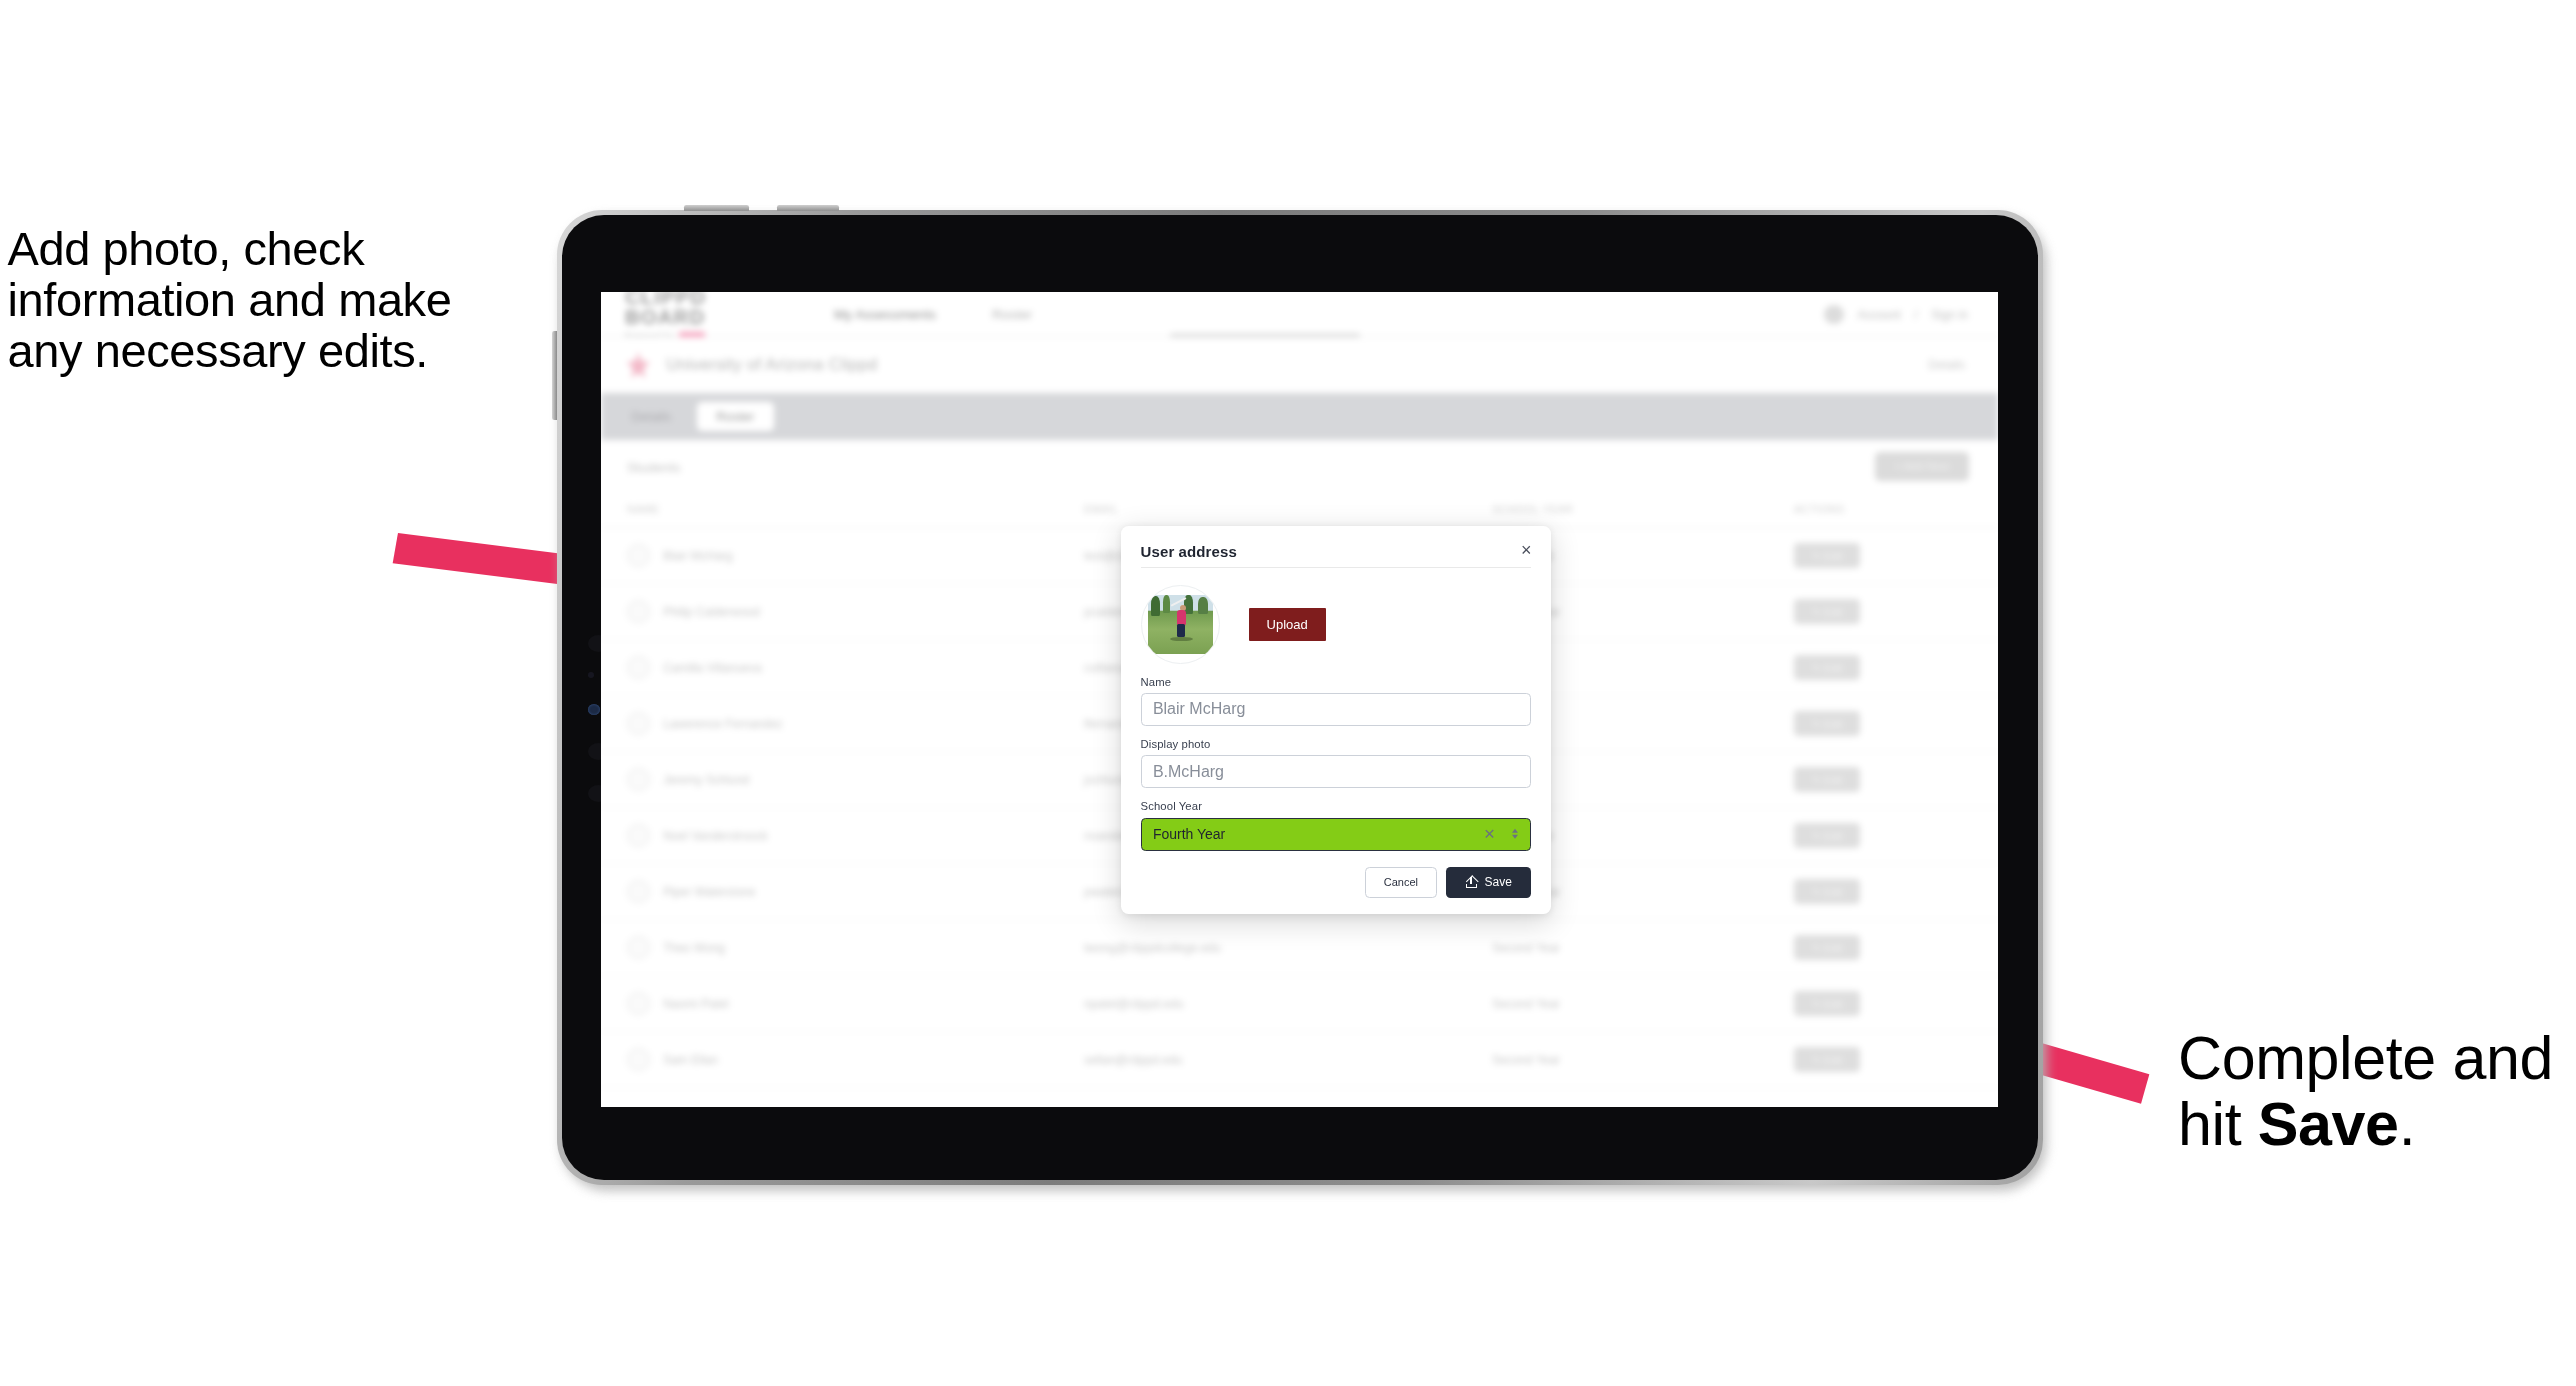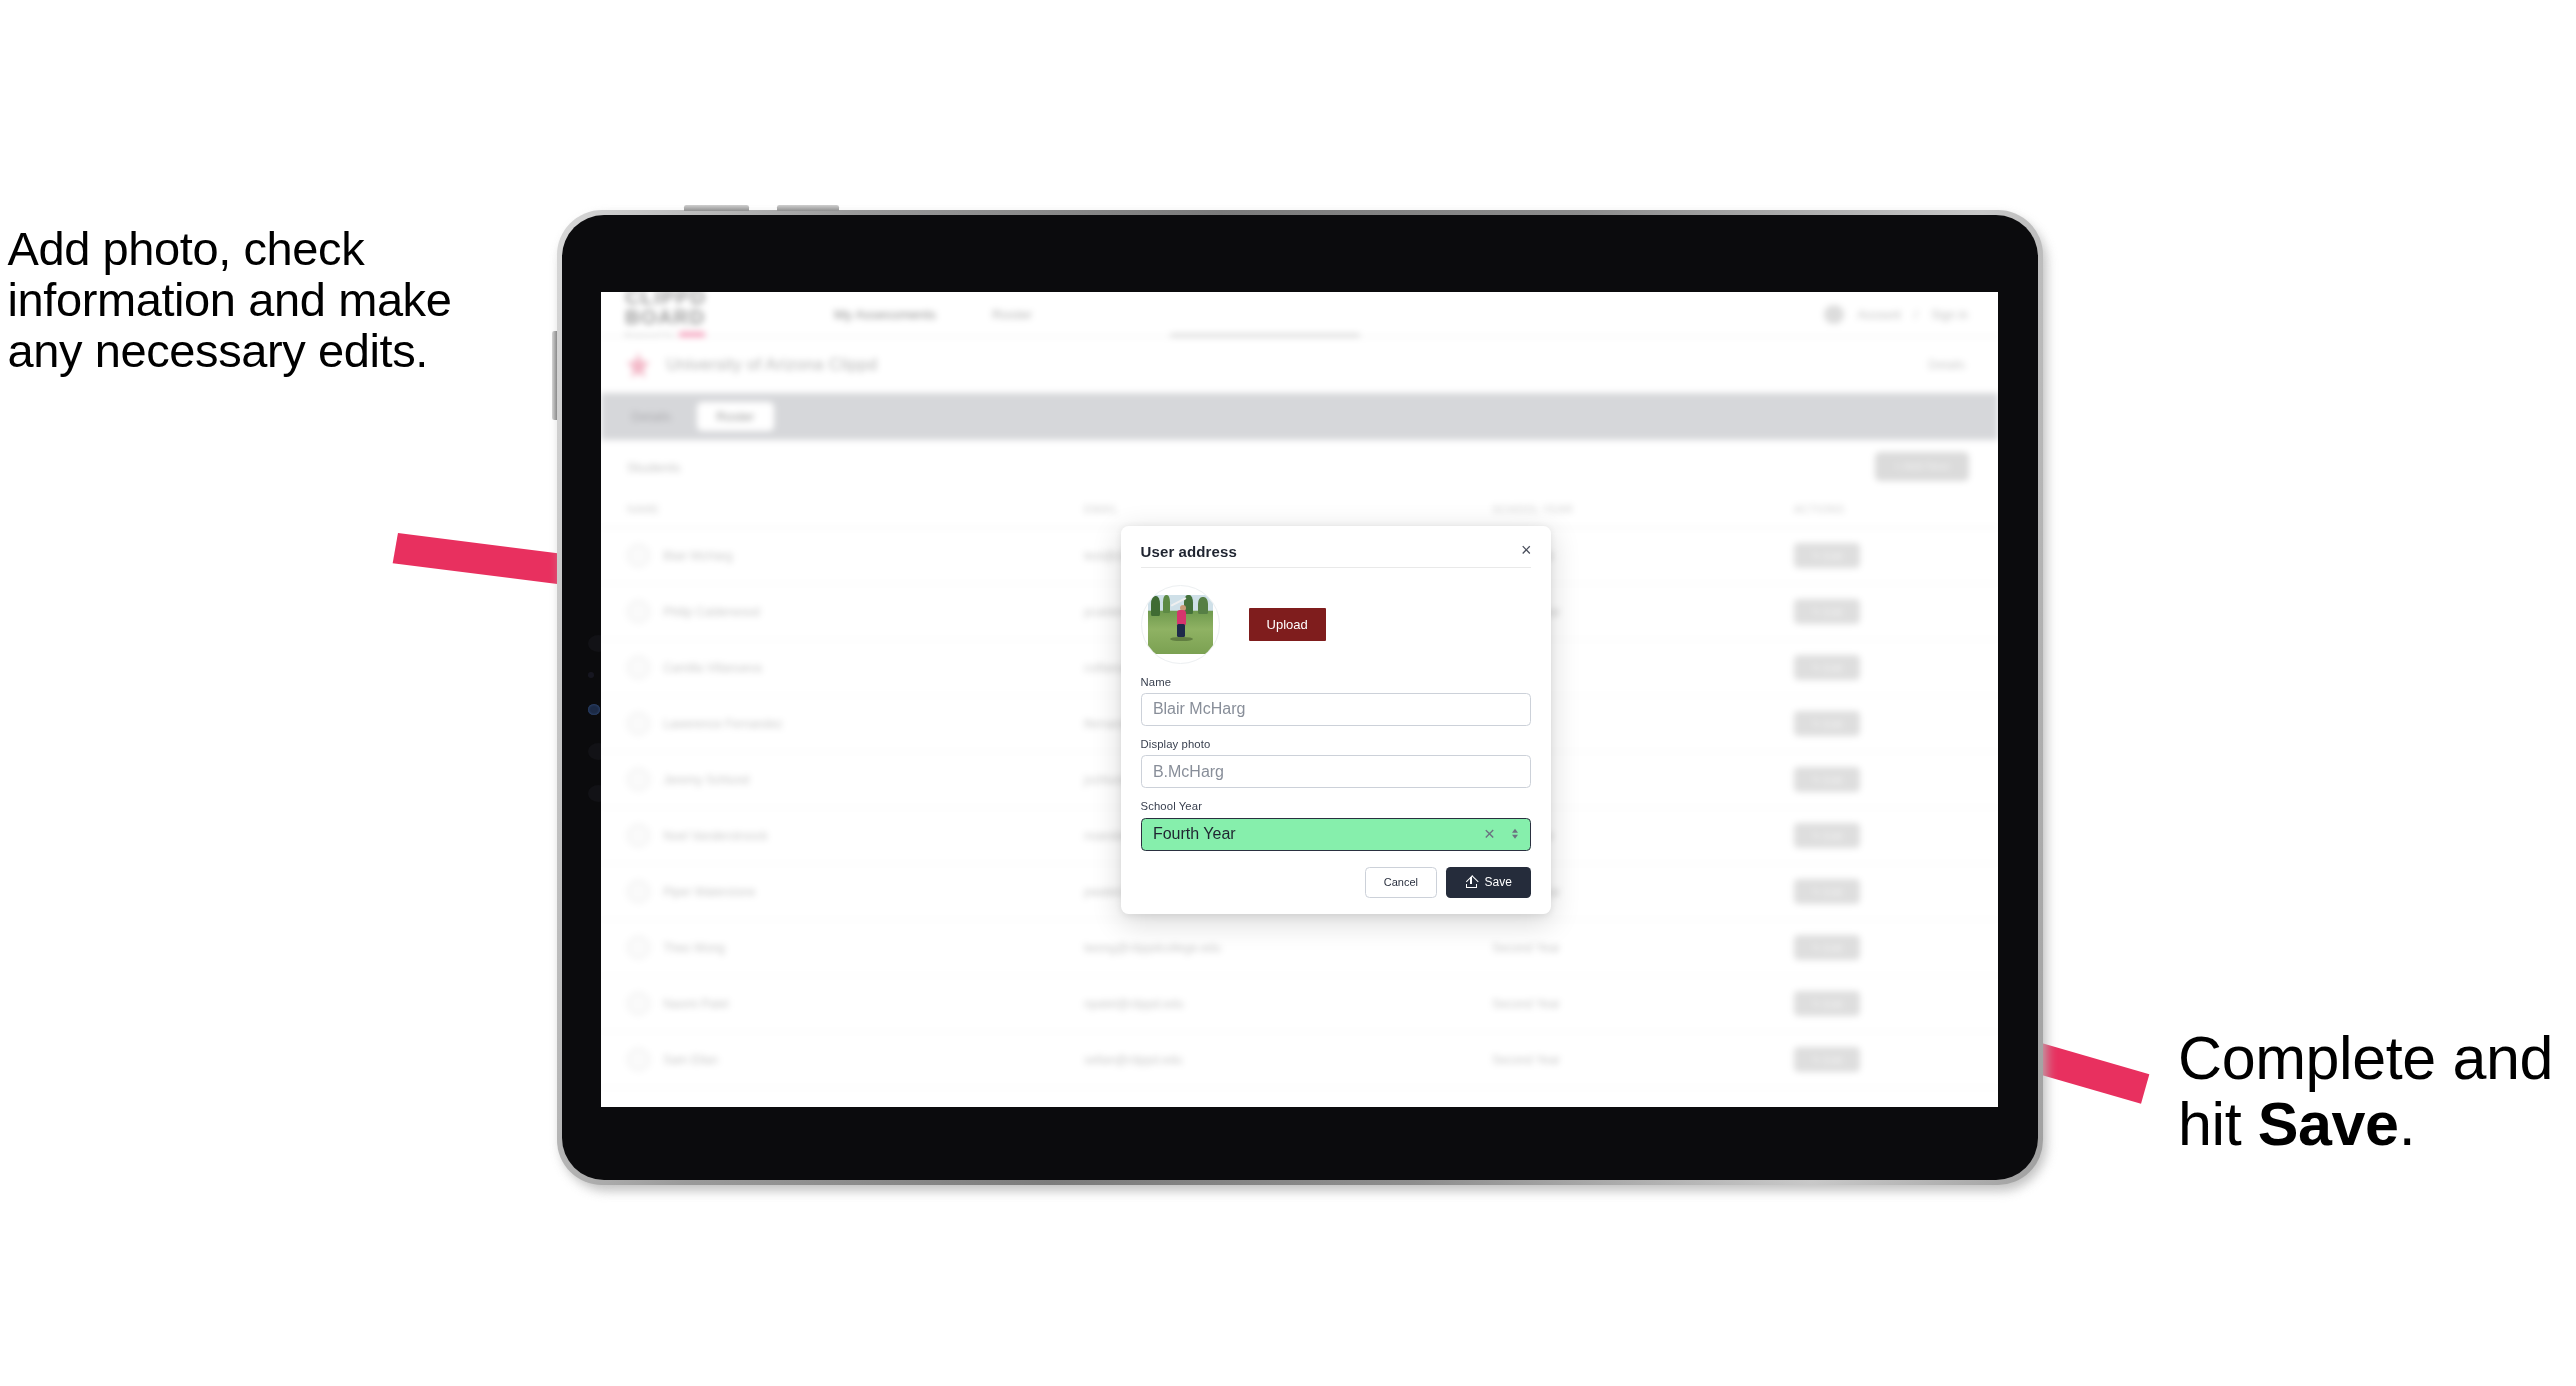--- a/index.html
+++ b/index.html
@@ -245,21 +245,21 @@
     width: 100%; height: 33px;
     border: 0.8px solid #ccd1d9; border-radius: 4.5px;
     background:#fff; color:#888e99; font-size: 16px;
     padding: 0 11.3px;
     font-family: "Liberation Sans", sans-serif;
   }
   .select-wrap { position: relative; }
   .field-select {
     width: 100%; height: 33px;
     border: 0.8px solid #2a3040; border-radius: 4.5px;
-    background:#86efac; color:#1f2430; font-size: 16px;
+    background:#84cc16; color:#1f2430; font-size: 14px;
     padding: 0 59px 0 11.3px;
     display:flex; align-items:center;
     font-family: "Liberation Sans", sans-serif;
   }
   .sel-clear {
     position:absolute; right: 36px; top: 50%; transform: translateY(-50%);
     font-size: 14.3px; color:#6b7280; cursor:pointer; font-weight:300;
   }
   .sel-caret {
     position:absolute; right: 13.6px; top: 50%; transform: translateY(-50%);

